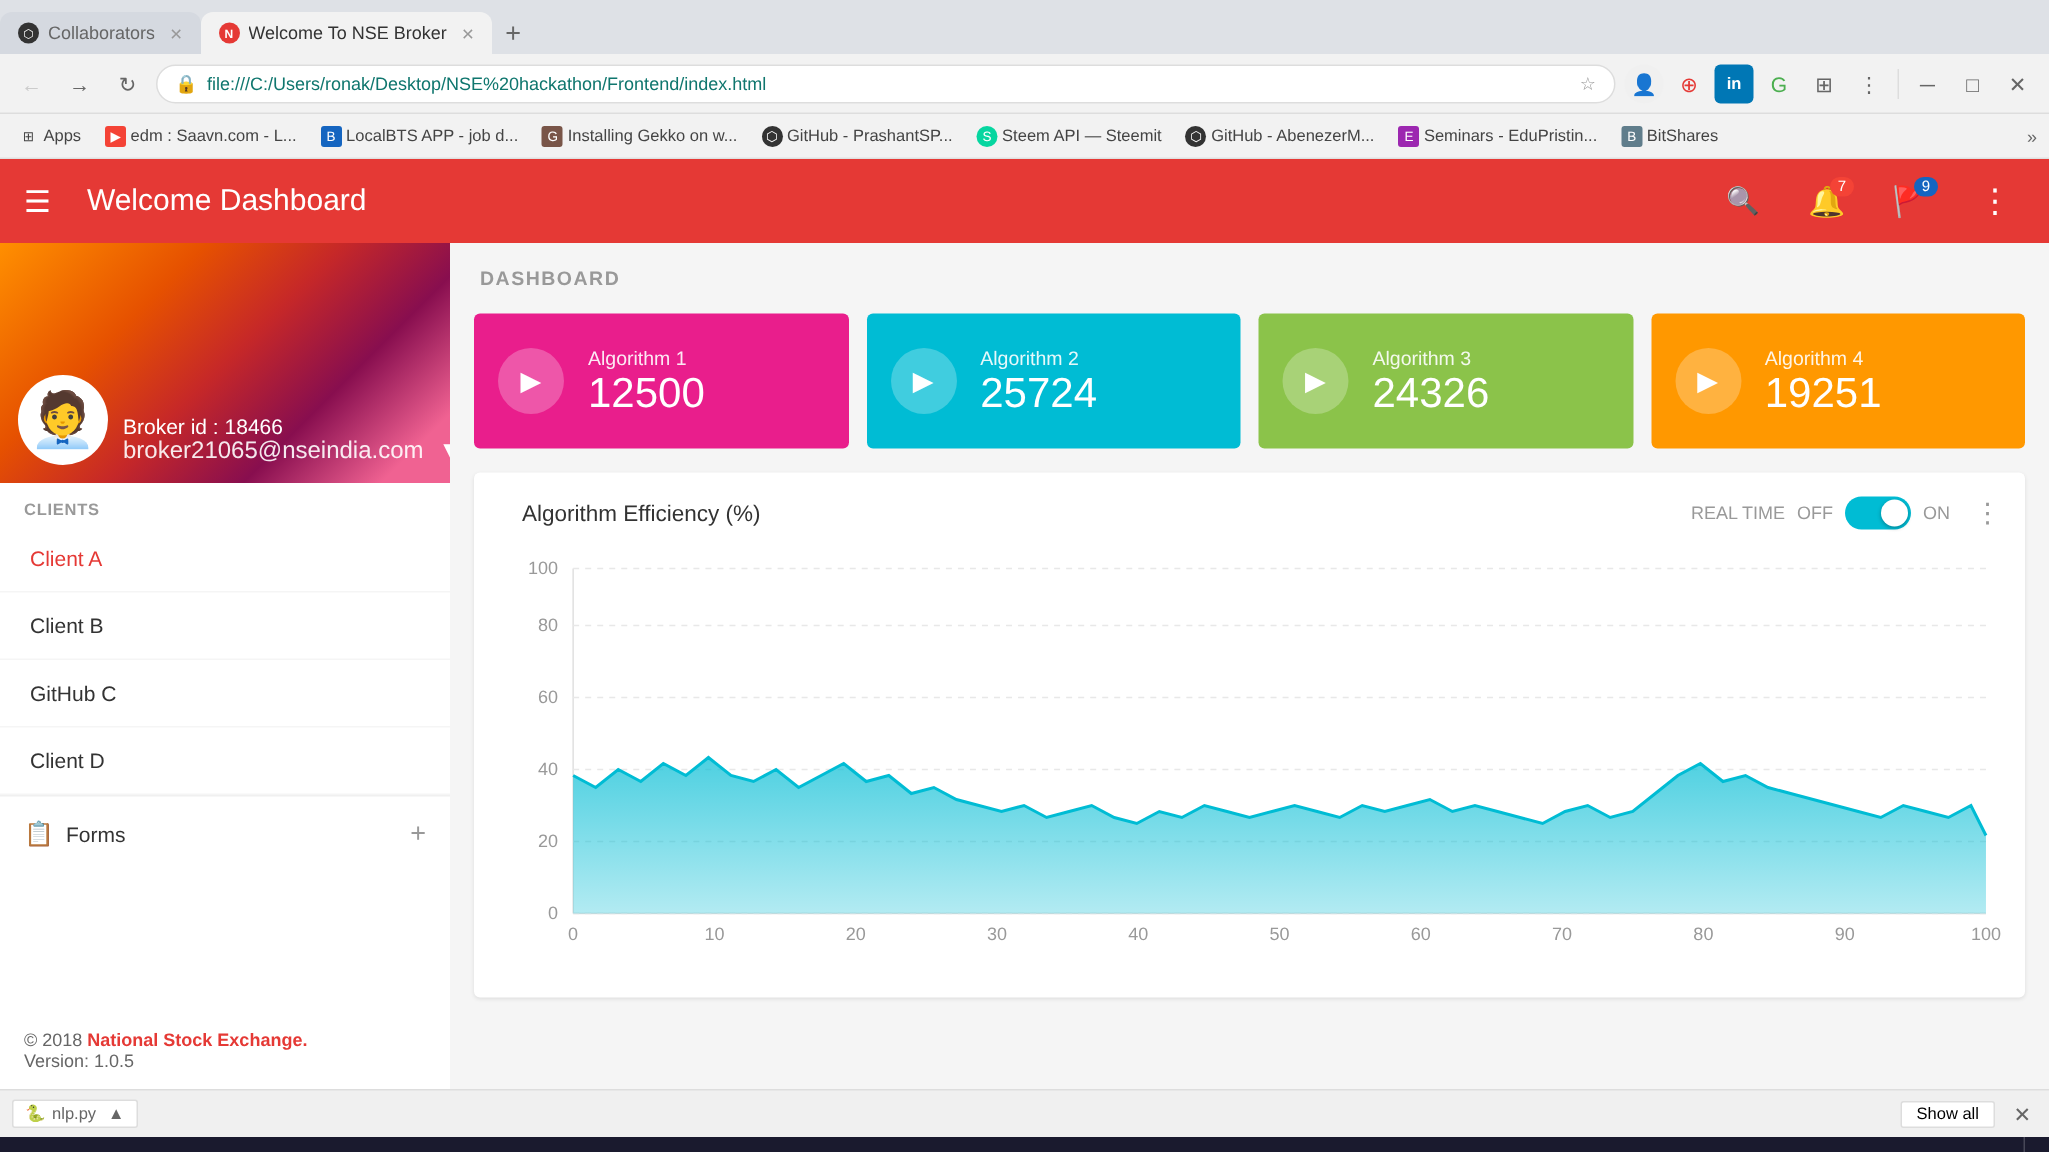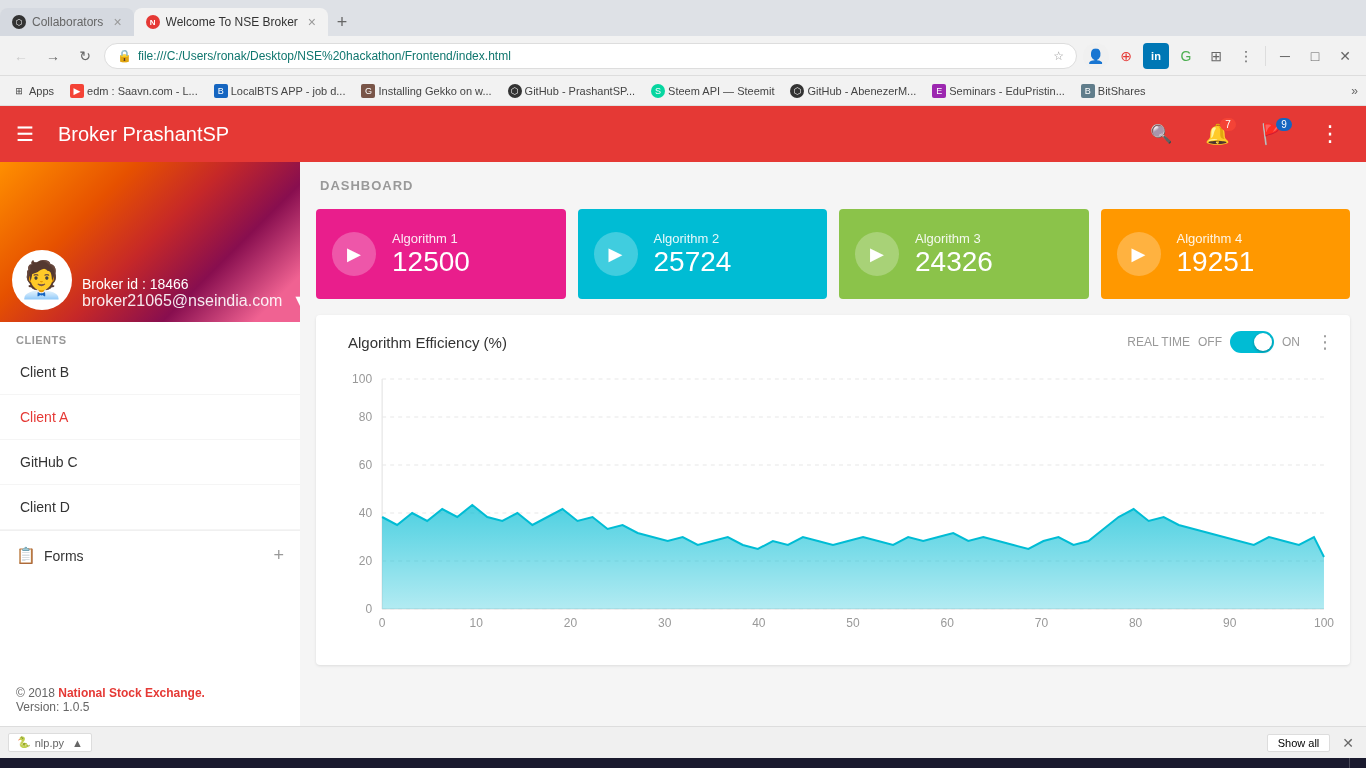--- a/index.html
+++ b/index.html
@@ -184,21 +184,21 @@
       <span>BitShares</span>
     </div>
     <span class="more-bookmarks">»</span>
   </div>
 </div>
 
 <div class="app-wrapper">
 
   <div class="top-nav">
     <div class="hamburger-btn">☰</div>
-    <div class="app-title">Broker PrashantSP</div>
+    <div class="app-title">Welcome Dashboard</div>
     <div class="nav-icon-btn">
       <span style="font-size:18px;">🔍</span>
     </div>
     <div class="nav-icon-btn">
       <span style="font-size:20px;">🔔</span>
       <span class="nav-badge">7</span>
     </div>
     <div class="nav-icon-btn">
       <span style="font-size:20px;">🚩</span>
       <span class="nav-badge blue">9</span>
@@ -217,22 +217,22 @@
           <div class="sidebar-avatar">🧑‍💼</div>
           <div class="sidebar-user-info">
             <div class="sidebar-user-id">Broker id : 18466</div>
             <div class="sidebar-user-email">broker21065@nseindia.com</div>
           </div>
           <div class="sidebar-chevron">▼</div>
         </div>
       </div>
 
       <div class="sidebar-section-label">Clients</div>
+      <div class="sidebar-client-item active">Client A</div>
       <div class="sidebar-client-item">Client B</div>
-      <div class="sidebar-client-item active">Client A</div>
       <div class="sidebar-client-item">GitHub C</div>
       <div class="sidebar-client-item">Client D</div>
 
       <div class="sidebar-forms-row">
         <span class="forms-icon">📋</span>
         <span class="forms-label">Forms</span>
         <span class="forms-add">+</span>
       </div>
 
       <div class="sidebar-footer">

